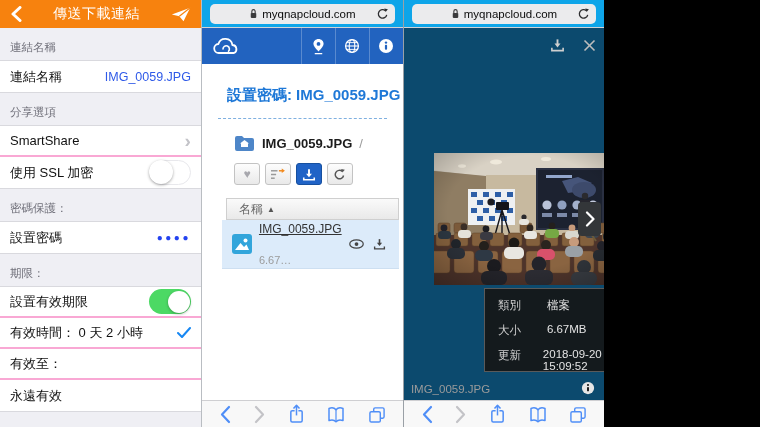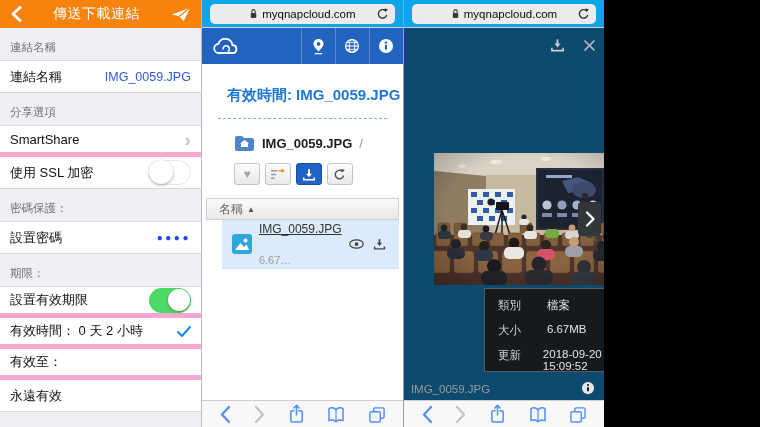--- a/index.html
+++ b/index.html
@@ -9,21 +9,21 @@
   .panel { position:relative; height:427px; overflow:hidden; background:#fff; }
   .panel-left  { width:253px; background:#efeff4; }
   .panel-mid   { width:254px; border-left:1px solid #b9bdc2; }
   .panel-right { width:253px; border-left:1px solid #9aa0a6; background:#161616; }
 
   
   .l-header { height:28px; background:#f7820e; display:flex; align-items:center; justify-content:space-between; padding:0 10px; }
   .l-title { color:#fff; font-size:14px; letter-spacing:.5px; flex:1; text-align:center; }
   .sec-label { font-size:11.5px; color:#70707a; padding:12px 10px 5px; }
   .grp { background:#fff; border-top:1px solid #d9d9de; border-bottom:1px solid #d9d9de; }
-  .row { min-height:31px; display:flex; align-items:center; justify-content:space-between; padding:0 10px; background:#fff; border-bottom:5px solid #f9a8d4; font-size:13px; color:#111; }
+  .row { min-height:31px; display:flex; align-items:center; justify-content:space-between; padding:0 10px; background:#fff; border-bottom:2px solid #f9a8d4; font-size:13px; color:#111; }
   .grp .row:last-child { border-bottom:none; }
   .val-blue { color:#2f5ae8; font-size:12.5px; }
   .dots { color:#2443f0; font-size:10px; letter-spacing:2.5px; }
   .chev { color:#c3c3c8; font-size:19px; line-height:1; font-weight:bold; }
   .toggle { width:42px; height:25px; border-radius:13px; position:relative; flex:0 0 auto; }
   .toggle-off { background:#fff; border:1.5px solid #e8e8ec; }
   .toggle-off::after { content:""; position:absolute; left:-1px; top:-1px; width:24px; height:24px; border-radius:50%; background:#fff; box-shadow:0 1px 3px rgba(0,0,0,.35); }
   .toggle-on { background:#4cd964; }
   .toggle-on::after { content:""; position:absolute; right:1px; top:1.5px; width:22px; height:22px; border-radius:50%; background:#fff; box-shadow:0 1px 3px rgba(0,0,0,.3); }
 
@@ -40,21 +40,21 @@
   .qh-cell { width:34px; height:36px; display:flex; align-items:center; justify-content:center; border-left:1px solid rgba(255,255,255,.25); }
   .m-content { background:#fff; height:336px; position:relative; }
   .pg-title { padding:22px 0 0 25px; color:#1e78d7; font-weight:bold; font-size:15px; }
   .dash { border-top:1px dashed #7fb0e0; margin:13px 16px 0 16px; }
   .crumb { display:flex; align-items:center; gap:7px; padding:16px 0 0 32px; }
   .crumb-name { font-weight:bold; font-size:13px; color:#1c1c1c; }
   .crumb-sep { color:#9a9a9a; font-size:13px; }
   .mtoolbar { display:flex; gap:5px; padding:12px 0 0 32px; }
   .tbtn { width:26px; height:22px; border:1px solid #c3c3c3; border-radius:3px; background:linear-gradient(#fdfdfd,#e9e9e9); display:flex; align-items:center; justify-content:center; font-size:12px; color:#a7a7ad; }
   .tbtn-active { background:#2063c6; border-color:#17509f; }
-  .thead { margin:13px 4px 0 4px; height:22px; background:linear-gradient(#fafafa,#e9e9e9); border:1px solid #cfcfcf; display:flex; align-items:center; gap:4px; padding:0 12px; font-size:12px; color:#666; }
+  .thead { margin:13px 4px 0 24px; height:22px; background:linear-gradient(#fafafa,#e9e9e9); border:1px solid #cfcfcf; display:flex; align-items:center; gap:4px; padding:0 12px; font-size:12px; color:#666; }
   .thead .tri { font-size:8px; color:#555; }
   .frow { margin:0 4px 0 20px; height:49px; background:#dcebfa; border-bottom:1px solid #cddff1; display:flex; align-items:center; padding:0 10px; }
   .fthumb { width:20px; height:20px; border-radius:3px; background:#32a5db; position:relative; flex:0 0 auto; }
   .fmeta { margin-left:7px; flex:1; }
   .fname { font-size:12px; color:#333; text-decoration:underline; }
   .fsize { font-size:11px; color:#9b9b9b; margin-top:18px; }
   .fricons { display:flex; gap:9px; align-items:center; margin-right:3px; }
 
   
   .viewer { position:absolute; top:28px; left:0; right:0; height:372px; background:#0c4a6e;padding-left:25px; }
@@ -187,21 +187,21 @@
       <span class="qh-cell">
         <svg width="16" height="16" viewBox="0 0 16 16">
             <circle cx="8" cy="8" r="7" fill="#fff"></circle>
             <circle cx="8" cy="4.6" r="1.2" fill="#2263bf"></circle>
             <rect x="6.9" y="6.8" width="2.2" height="5" rx="1" fill="#2263bf"></rect>
           </svg>
       </span>
     </div>
 
     <div class="m-content">
-      <div class="pg-title">有效時間: IMG_0059.JPG</div>
+      <div class="pg-title">設置密碼: IMG_0059.JPG</div>
       <div class="dash"></div>
 
       <div class="crumb">
         <span>
           <svg width="21" height="16" viewBox="0 0 21 16">
               <path d="M1,3 a2,2 0 0 1 2,-2 h5 l2,2 h8 a2,2 0 0 1 2,2 v9 a2,2 0 0 1 -2,2 h-15 a2,2 0 0 1 -2,-2 z" fill="#4e86c8"></path>
               <polygon points="10.5,5 15,8.6 14,8.6 14,12 7,12 7,8.6 6,8.6" fill="#fff"></polygon>
             </svg>
         </span>
         <span class="crumb-name">IMG_0059.JPG</span>

